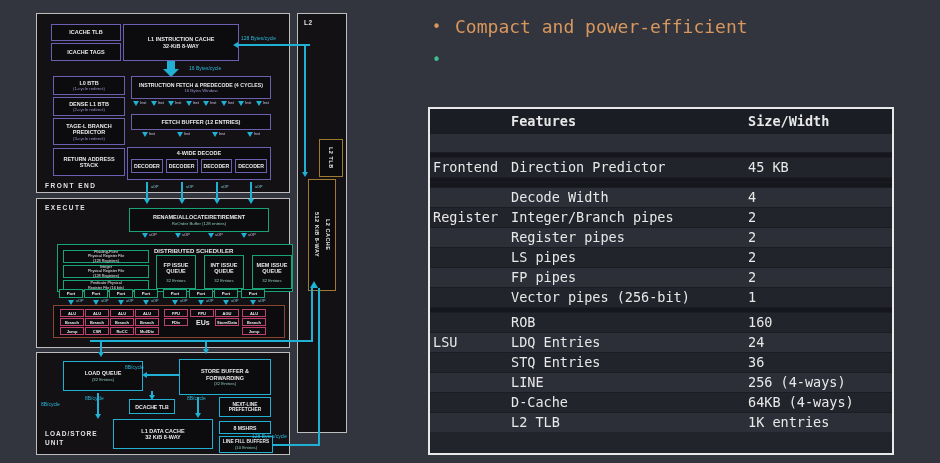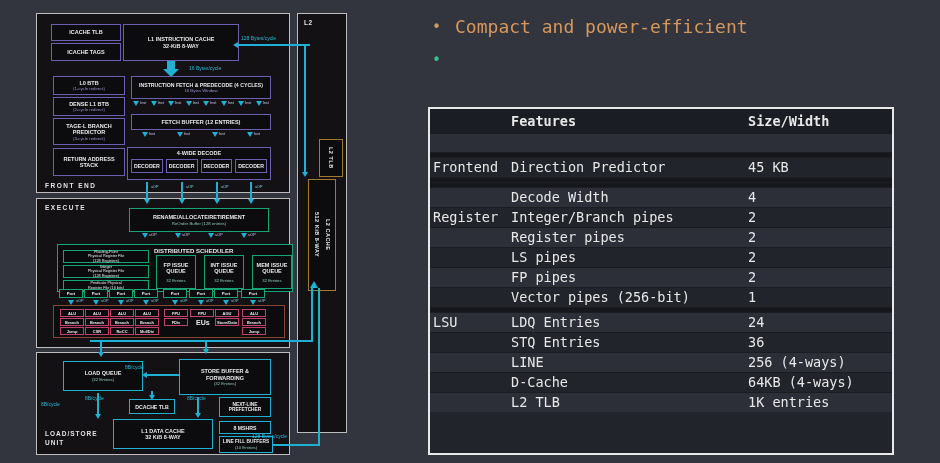--- a/index.html
+++ b/index.html
@@ -454,20 +454,25 @@
           <td>2</td>
         </tr>
         <tr class="dark">
           <td></td>
           <td>Vector pipes (256-bit)</td>
           <td>1</td>
         </tr>
         <tr class="gap">
           <td colspan="3"></td>
         </tr>
+        <tr class="dark">
+          <td></td>
+          <td>ROB</td>
+          <td>160</td>
+        </tr>
         <tr class="light">
           <td>LSU</td>
           <td>LDQ Entries</td>
           <td>24</td>
         </tr>
         <tr class="dark">
           <td></td>
           <td>STQ Entries</td>
           <td>36</td>
         </tr>

